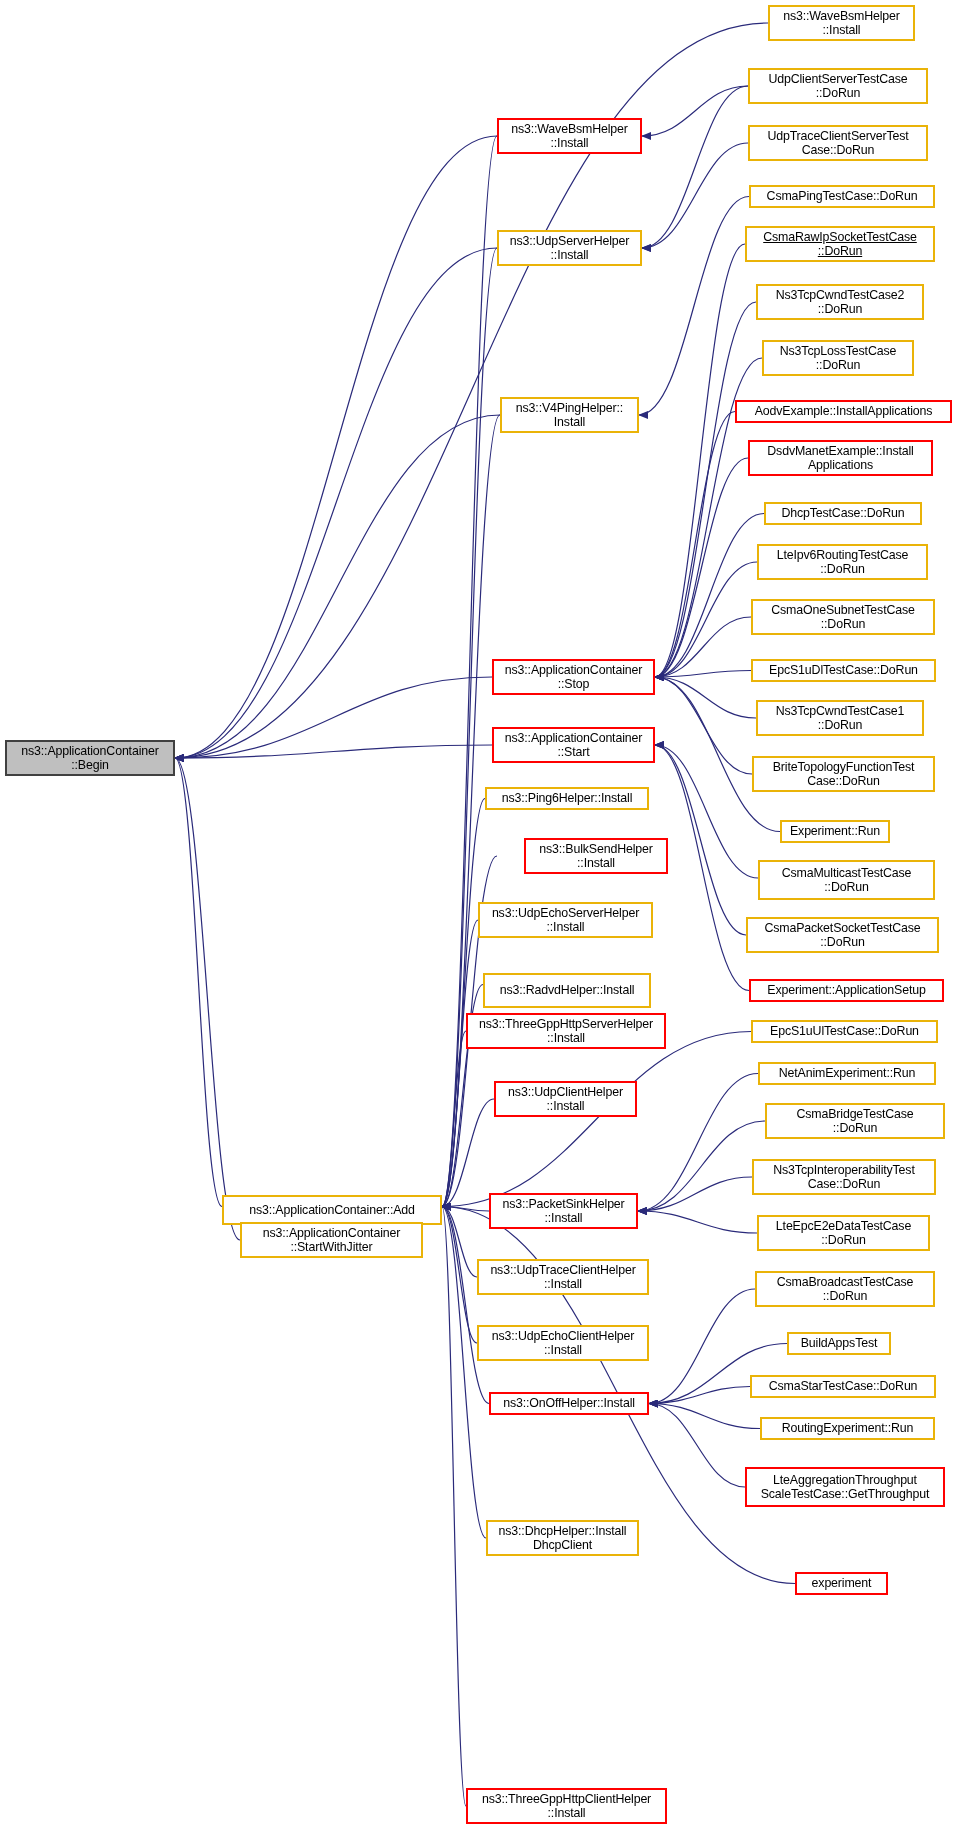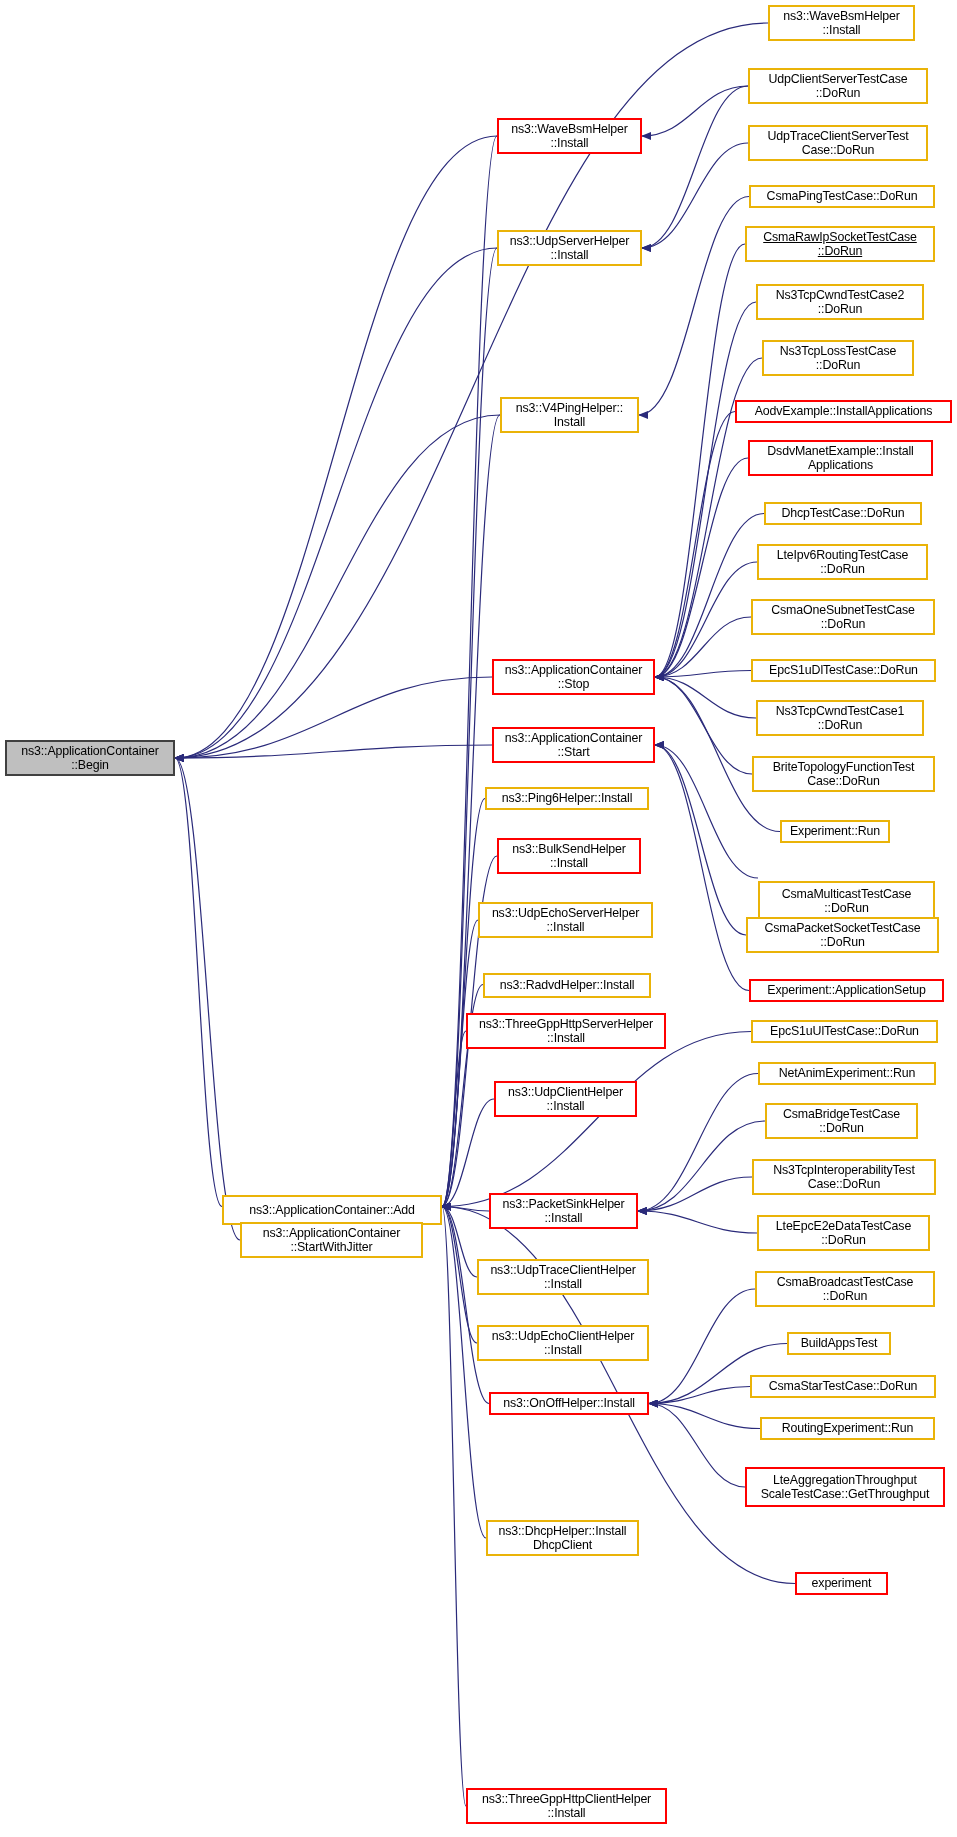--- a/index.html
+++ b/index.html
@@ -101,25 +101,25 @@
 ::Install</div>
       <div class="node" style="left: 497px; top: 230px; width: 145px; height: 36px;">ns3::UdpServerHelper
 ::Install</div>
       <div class="node" style="left: 500px; top: 397px; width: 139px; height: 36px;">ns3::V4PingHelper::
 Install</div>
       <div class="node red" style="left: 492px; top: 659px; width: 163px; height: 36px;">ns3::ApplicationContainer
 ::Stop</div>
       <div class="node red" style="left: 492px; top: 727px; width: 163px; height: 36px;">ns3::ApplicationContainer
 ::Start</div>
       <div class="node" style="left: 485px; top: 787px; width: 164px; height: 23px;">ns3::Ping6Helper::Install</div>
-      <div class="node red" style="left: 497px; top: 838px; width: 144px; height: 36px;">ns3::BulkSendHelper
+      <div class="node red" style="left: 524px; top: 838px; width: 144px; height: 36px;">ns3::BulkSendHelper
 ::Install</div>
       <div class="node" style="left: 478px; top: 902px; width: 175px; height: 36px;">ns3::UdpEchoServerHelper
 ::Install</div>
-      <div class="node" style="left: 483px; top: 973px; width: 168px; height: 25px;">ns3::RadvdHelper::Install</div>
+      <div class="node" style="left: 483px; top: 973px; width: 168px; height: 35px;">ns3::RadvdHelper::Install</div>
       <div class="node red" style="left: 466px; top: 1013px; width: 200px; height: 36px;">ns3::ThreeGppHttpServerHelper
 ::Install</div>
       <div class="node red" style="left: 494px; top: 1081px; width: 143px; height: 36px;">ns3::UdpClientHelper
 ::Install</div>
       <div class="node red" style="left: 489px; top: 1193px; width: 149px; height: 36px;">ns3::PacketSinkHelper
 ::Install</div>
       <div class="node" style="left: 477px; top: 1259px; width: 172px; height: 36px;">ns3::UdpTraceClientHelper
 ::Install</div>
       <div class="node" style="left: 477px; top: 1325px; width: 172px; height: 36px;">ns3::UdpEchoClientHelper
 ::Install</div>
@@ -148,28 +148,28 @@
       <div class="node" style="left: 757px; top: 544px; width: 171px; height: 36px;">LteIpv6RoutingTestCase
 ::DoRun</div>
       <div class="node" style="left: 751px; top: 599px; width: 184px; height: 36px;">CsmaOneSubnetTestCase
 ::DoRun</div>
       <div class="node" style="left: 751px; top: 659px; width: 185px; height: 23px;">EpcS1uDlTestCase::DoRun</div>
       <div class="node" style="left: 756px; top: 700px; width: 168px; height: 36px;">Ns3TcpCwndTestCase1
 ::DoRun</div>
       <div class="node" style="left: 752px; top: 756px; width: 183px; height: 36px;">BriteTopologyFunctionTest
 Case::DoRun</div>
       <div class="node" style="left: 780px; top: 820px; width: 110px; height: 23px; text-align: right;">Experiment::Run</div>
-      <div class="node" style="left: 758px; top: 860px; width: 177px; height: 40px; margin-top: 21px;">CsmaMulticastTestCase
+      <div class="node" style="left: 758px; top: 860px; width: 177px; height: 40px;">CsmaMulticastTestCase
 ::DoRun</div>
       <div class="node" style="left: 746px; top: 917px; width: 193px; height: 36px;">CsmaPacketSocketTestCase
 ::DoRun</div>
       <div class="node red" style="left: 749px; top: 979px; width: 195px; height: 23px;">Experiment::ApplicationSetup</div>
       <div class="node" style="left: 751px; top: 1020px; width: 187px; height: 23px;">EpcS1uUlTestCase::DoRun</div>
       <div class="node" style="left: 758px; top: 1062px; width: 178px; height: 23px;">NetAnimExperiment::Run</div>
-      <div class="node" style="left: 765px; top: 1103px; width: 153px; height: 36px;">CsmaBridgeTestCase
+      <div class="node" style="left: 765px; top: 1103px; width: 180px; height: 36px;">CsmaBridgeTestCase
 ::DoRun</div>
       <div class="node" style="left: 752px; top: 1159px; width: 184px; height: 36px;">Ns3TcpInteroperabilityTest
 Case::DoRun</div>
       <div class="node" style="left: 757px; top: 1215px; width: 173px; height: 36px;">LteEpcE2eDataTestCase
 ::DoRun</div>
       <div class="node" style="left: 755px; top: 1271px; width: 180px; height: 36px;">CsmaBroadcastTestCase
 ::DoRun</div>
       <div class="node" style="left: 787px; top: 1332px; width: 104px; height: 23px;">BuildAppsTest</div>
       <div class="node" style="left: 750px; top: 1375px; width: 186px; height: 23px;">CsmaStarTestCase::DoRun</div>
       <div class="node" style="left: 760px; top: 1417px; width: 175px; height: 23px;">RoutingExperiment::Run</div>

